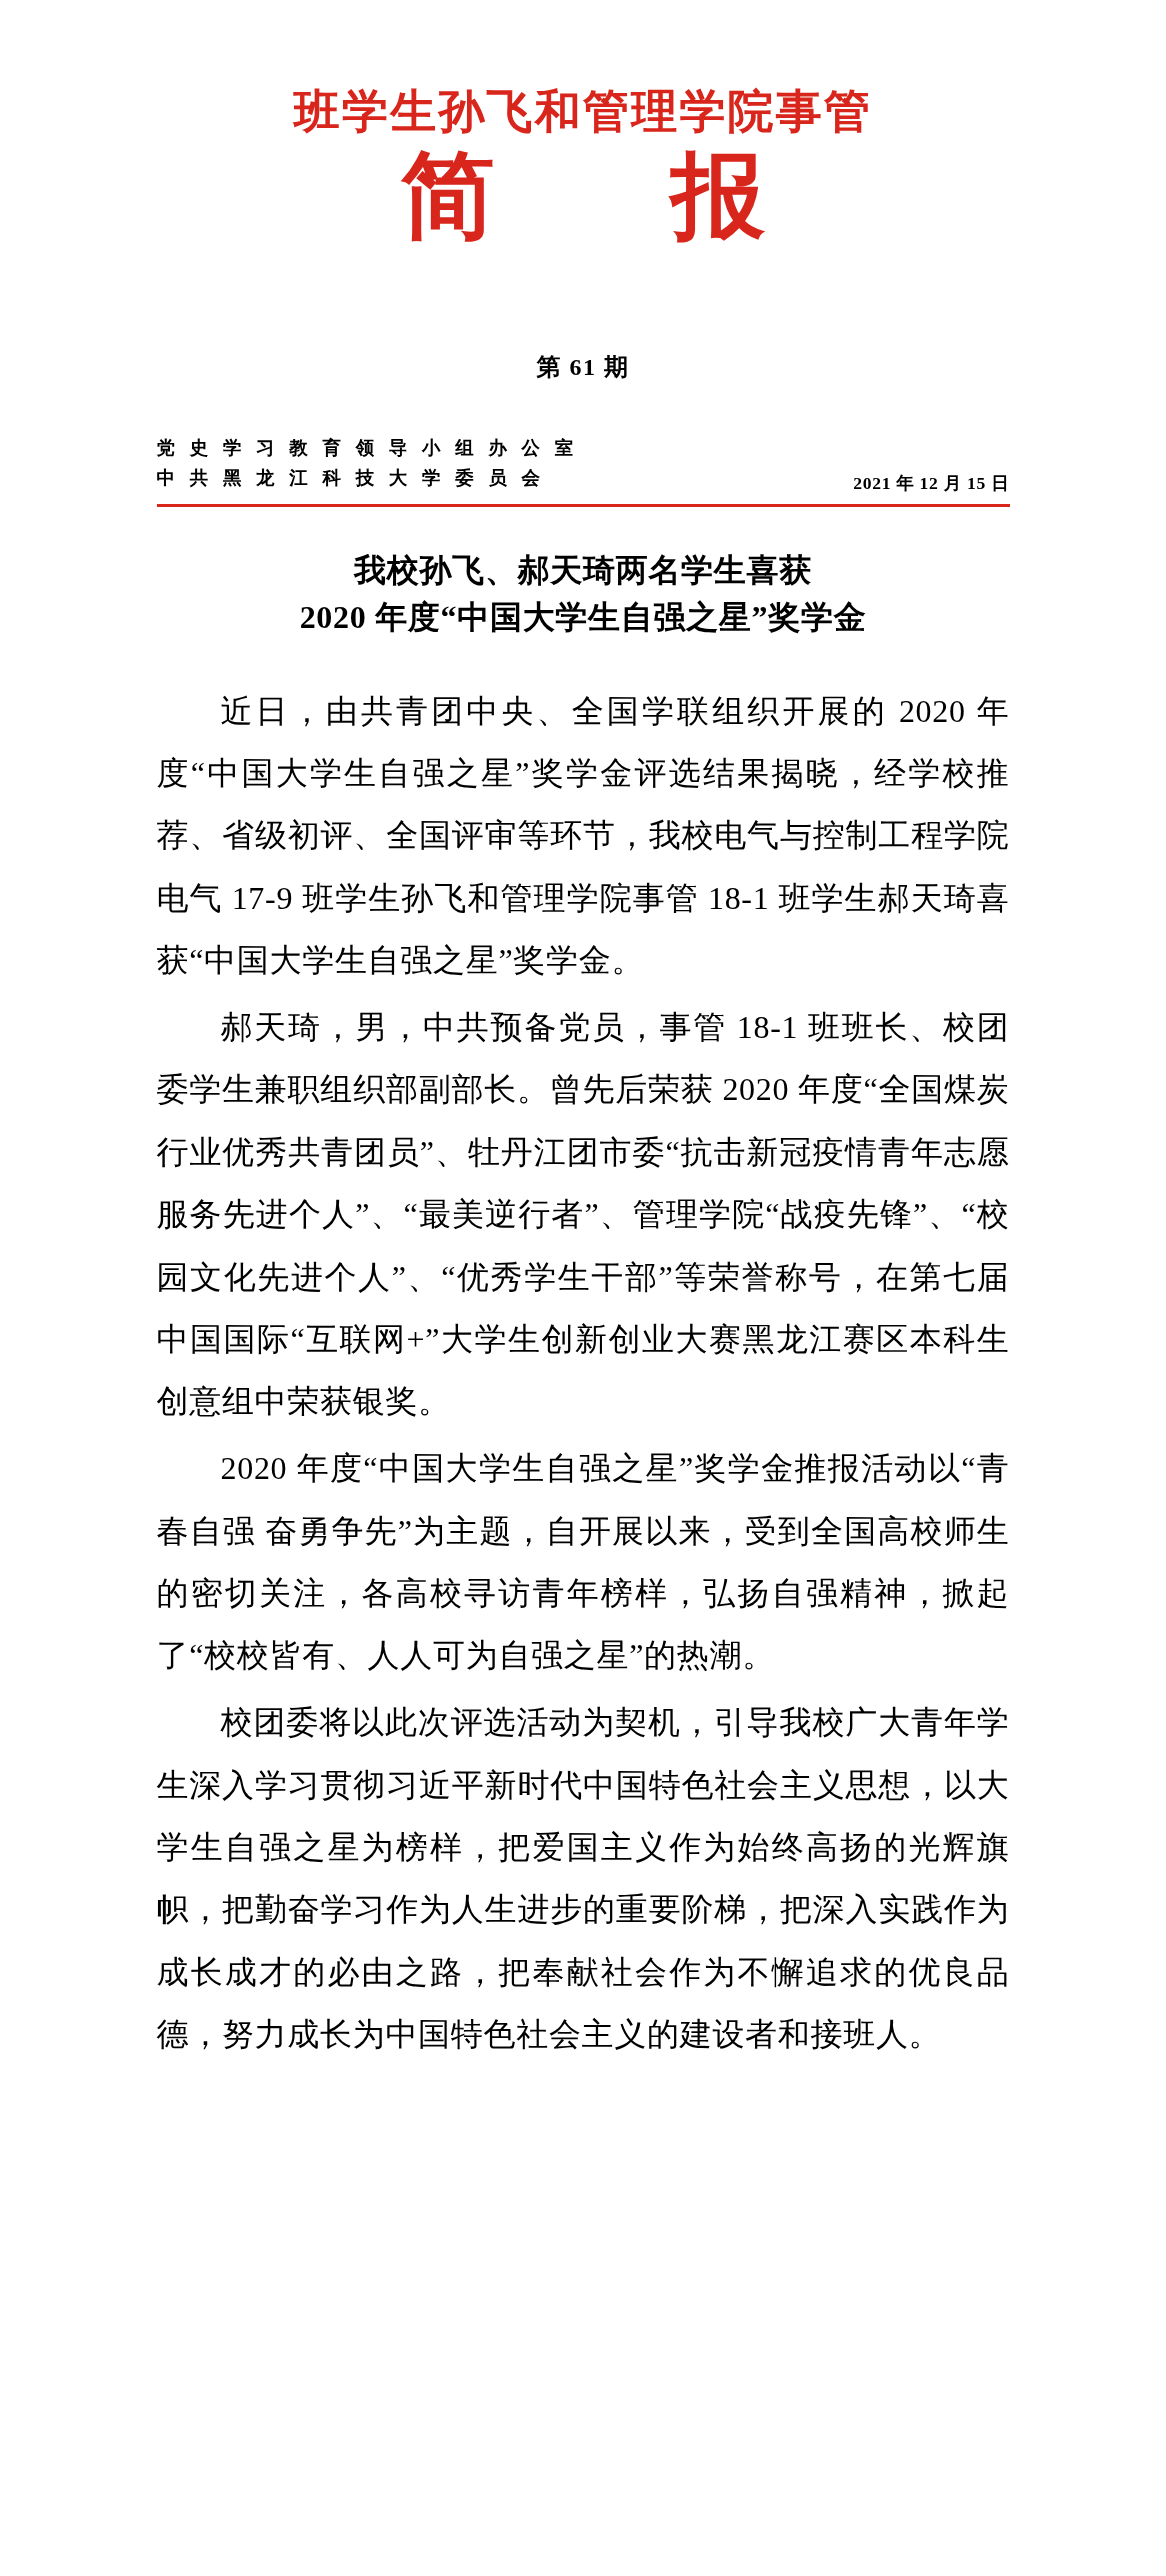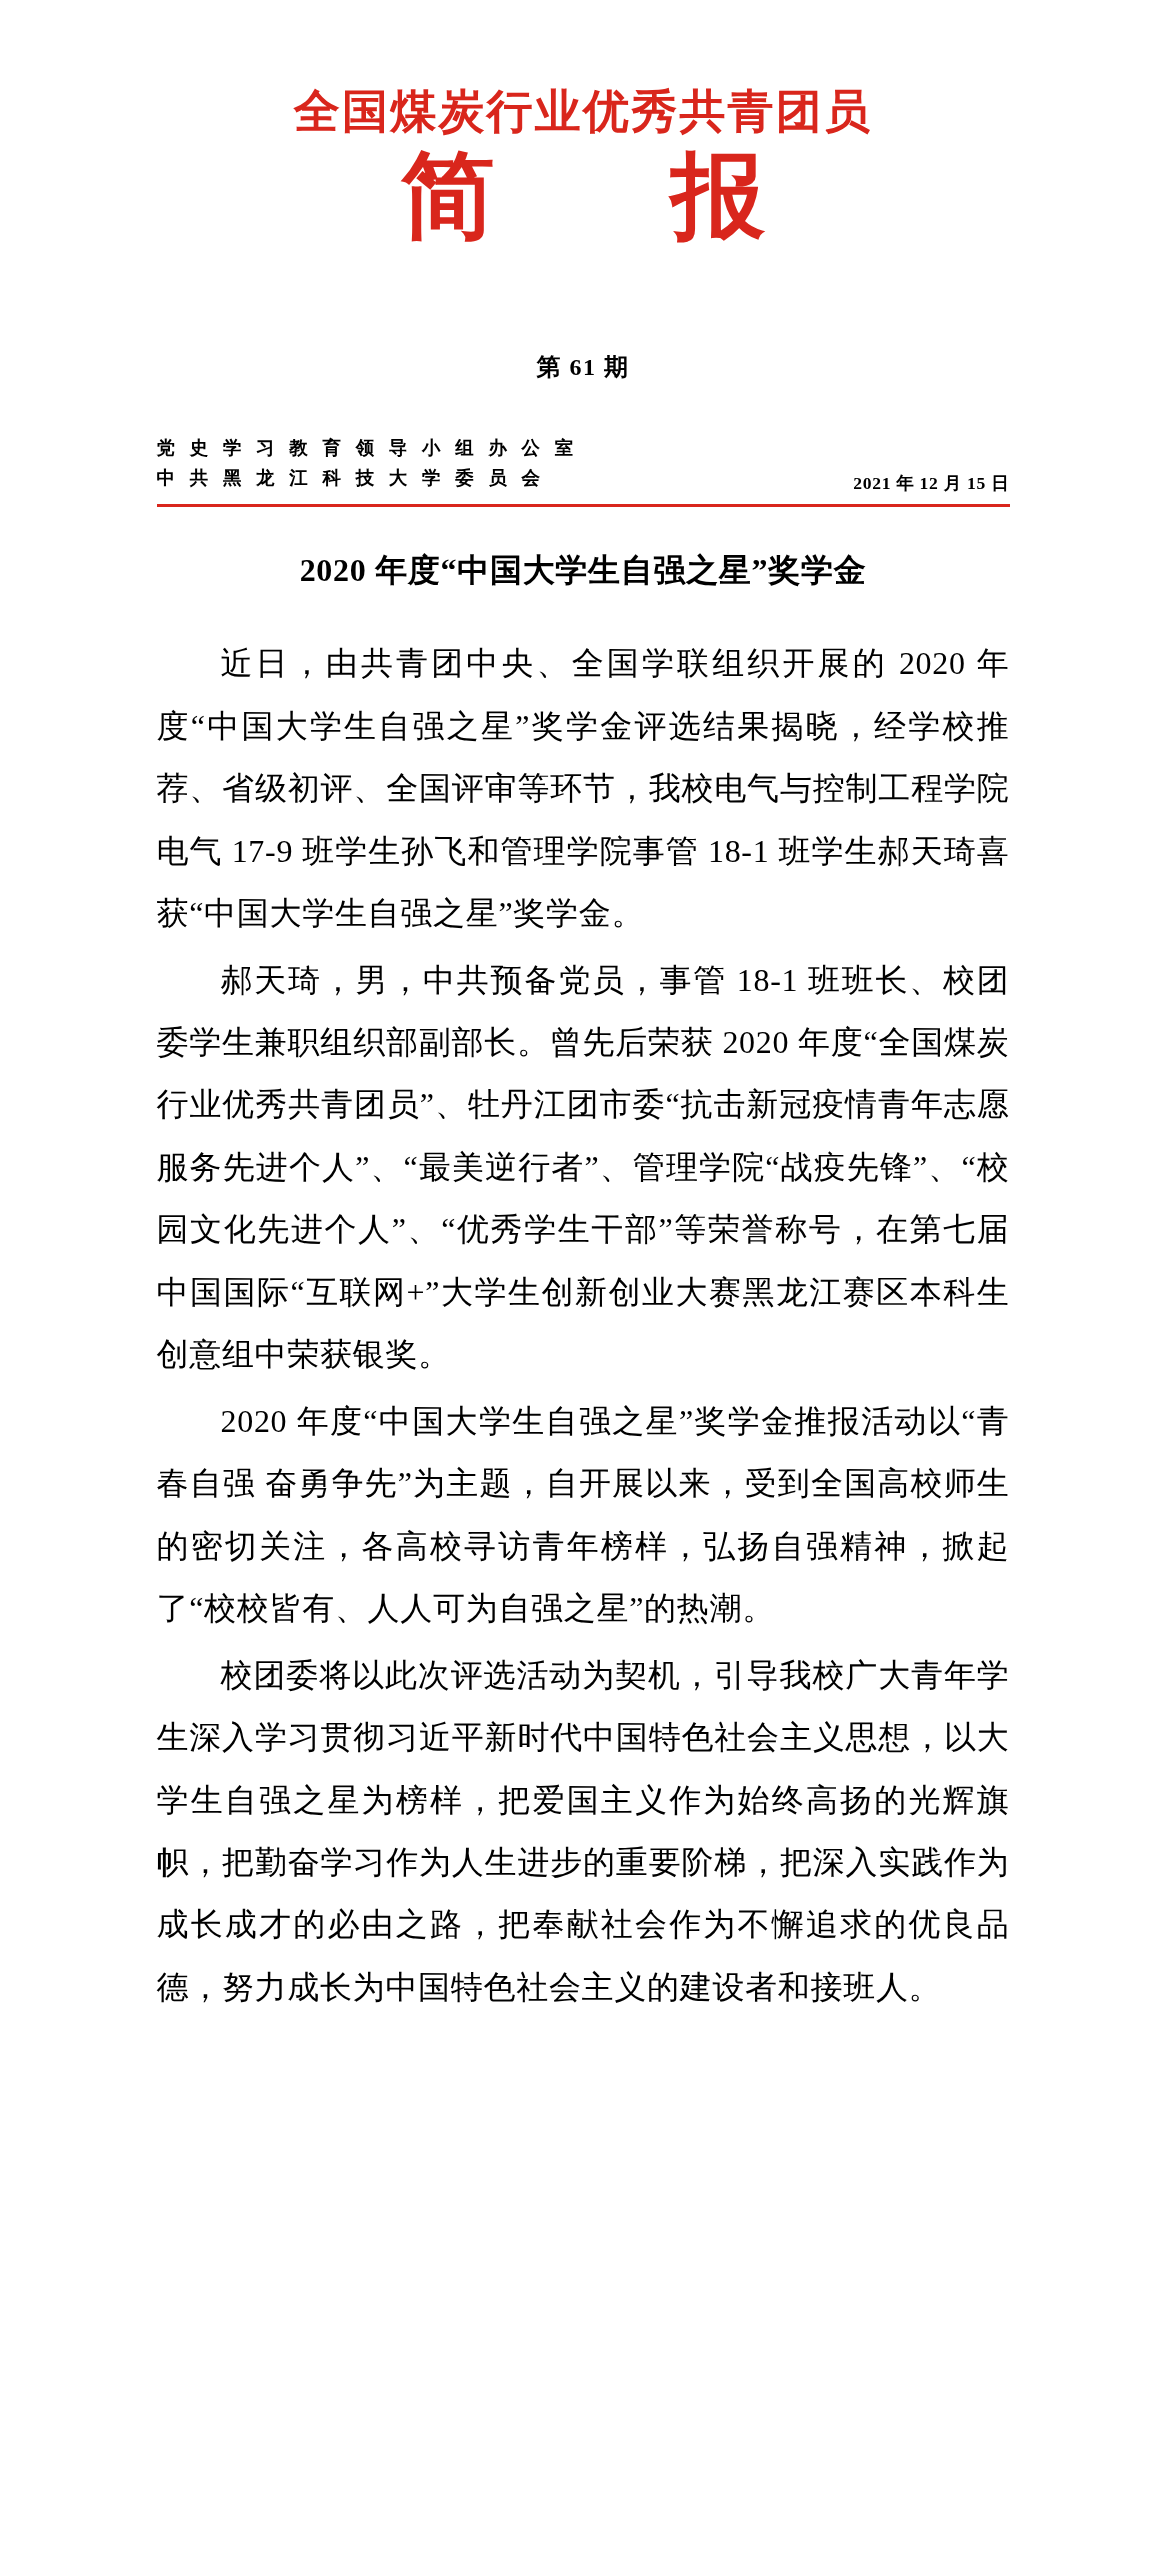--- a/index.html
+++ b/index.html
@@ -102,37 +102,38 @@
   .footer-space {
     height: 66px;
   }
 </style>
 </head>
 <body>
 
 <div class="page">
 
   <div class="masthead">
-    <div class="masthead-title">全国煤炭行业优秀共青团员</div>
+    <div class="masthead-title">班学生孙飞和管理学院事管</div>
     <div class="masthead-jianbao">简　报</div>
   </div>
 
   <div class="issue">第 61 期</div>
 
   <div class="meta-block">
     <div class="meta-left">
       <div>党 史 学 习 教 育 领 导 小 组 办 公 室</div>
       <div>中 共 黑 龙 江 科 技 大 学 委 员 会</div>
     </div>
     <div class="meta-right">2021 年 12 月 15 日</div>
   </div>
 
   <div class="rule"></div>
 
   <div class="headline">
+    <div>我校孙飞、郝天琦两名学生喜获</div>
     <div>2020 年度“中国大学生自强之星”奖学金</div>
   </div>
 
   <div class="article">
     <p>近日，由共青团中央、全国学联组织开展的 2020 年度“中国大学生自强之星”奖学金评选结果揭晓，经学校推荐、省级初评、全国评审等环节，我校电气与控制工程学院电气 17-9 班学生孙飞和管理学院事管 18-1 班学生郝天琦喜获“中国大学生自强之星”奖学金。</p>
     <p>郝天琦，男，中共预备党员，事管 18-1 班班长、校团委学生兼职组织部副部长。曾先后荣获 2020 年度“全国煤炭行业优秀共青团员”、牡丹江团市委“抗击新冠疫情青年志愿服务先进个人”、“最美逆行者”、管理学院“战疫先锋”、“校园文化先进个人”、“优秀学生干部”等荣誉称号，在第七届中国国际“互联网+”大学生创新创业大赛黑龙江赛区本科生创意组中荣获银奖。</p>
     <p>2020 年度“中国大学生自强之星”奖学金推报活动以“青春自强 奋勇争先”为主题，自开展以来，受到全国高校师生的密切关注，各高校寻访青年榜样，弘扬自强精神，掀起了“校校皆有、人人可为自强之星”的热潮。</p>
     <p>校团委将以此次评选活动为契机，引导我校广大青年学生深入学习贯彻习近平新时代中国特色社会主义思想，以大学生自强之星为榜样，把爱国主义作为始终高扬的光辉旗帜，把勤奋学习作为人生进步的重要阶梯，把深入实践作为成长成才的必由之路，把奉献社会作为不懈追求的优良品德，努力成长为中国特色社会主义的建设者和接班人。</p>
   </div>
 

